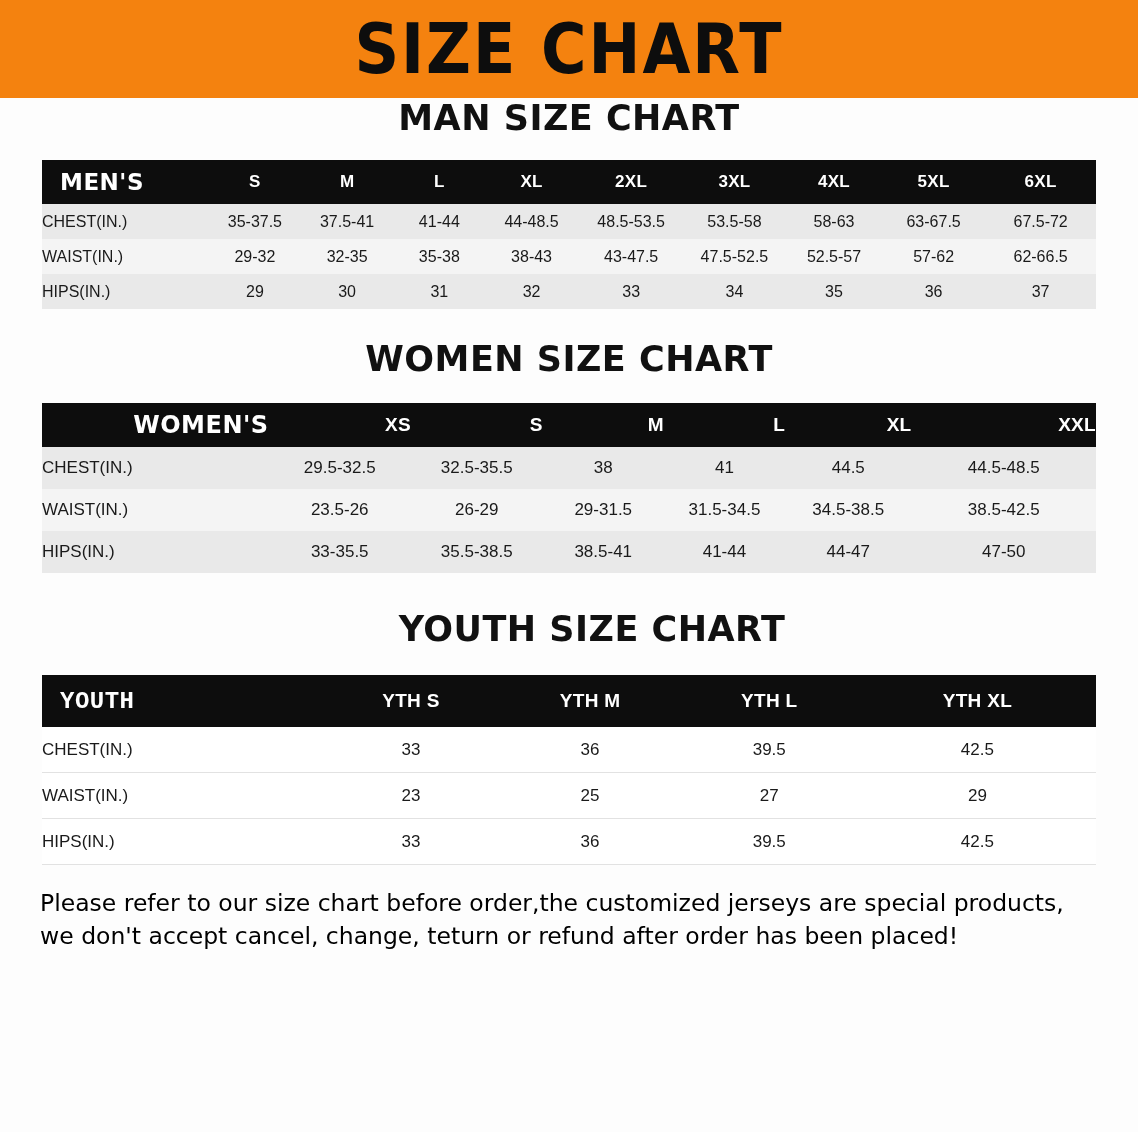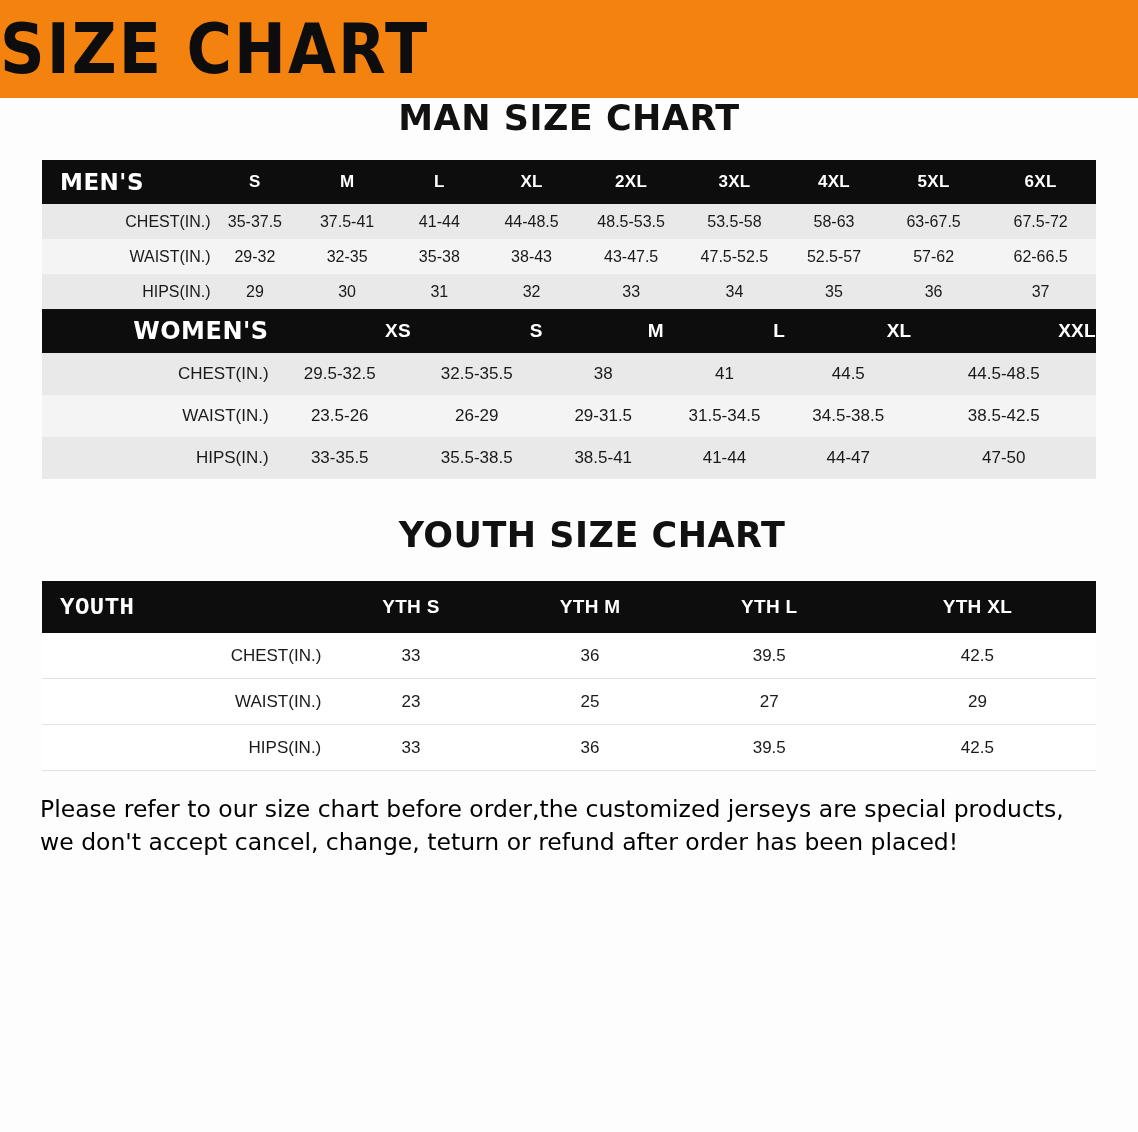--- a/index.html
+++ b/index.html
@@ -21,21 +21,21 @@
     background: #fdfdfd;
   }
 
   
   .banner {
     width: 100%;
     height: 98px;
     background: #f4820f;
     display: flex;
     align-items: center;
-    justify-content: flex-start;
+    justify-content: center;
   }
   .banner-title {
     font-family: "DejaVu Sans", sans-serif;
     font-weight: bold;
     font-size: 62px;
     letter-spacing: 2px;
     color: #0d0d0d;
     line-height: 1;
     transform: scaleY(1.12);
   }
@@ -84,21 +84,21 @@
   }
   table.size-table thead th.first-col {
     text-align: left;
     padding-left: 18px;
     font-size: 22px;
     font-family: "DejaVu Sans", sans-serif;
     font-weight: bold;
     letter-spacing: 0.5px;
   }
   table.size-table tbody td.first-col {
-    text-align: right;
+    text-align: left;
     font-size: 17px;
   }
   .row-shade-a td { background: #e9e9e9; }
   .row-shade-b td { background: #f4f4f4; }
   .row-white  td  { background: #ffffff; }
 
   
   #men-table thead th { font-size: 17px; }
   #men-table thead th.first-col { font-size: 23px; }
   #men-table td { font-size: 16px; height: 35px; }
@@ -195,20 +195,21 @@
           <td>33</td>
           <td>34</td>
           <td>35</td>
           <td>36</td>
           <td>37</td>
         </tr>
       </tbody>
     </table>
   </div>
 
+  <h2 class="section-title st-women">WOMEN SIZE CHART</h2>
   <div class="table-wrap">
     <table class="size-table" id="women-table">
       <colgroup>
         <col style="width:21.5%">
         <col style="width:13.5%">
           <col style="width:12.5%">
           <col style="width:11.5%">
         <col style="width:11.5%">
           <col style="width:12.0%">
           <col style="width:17.5%">

